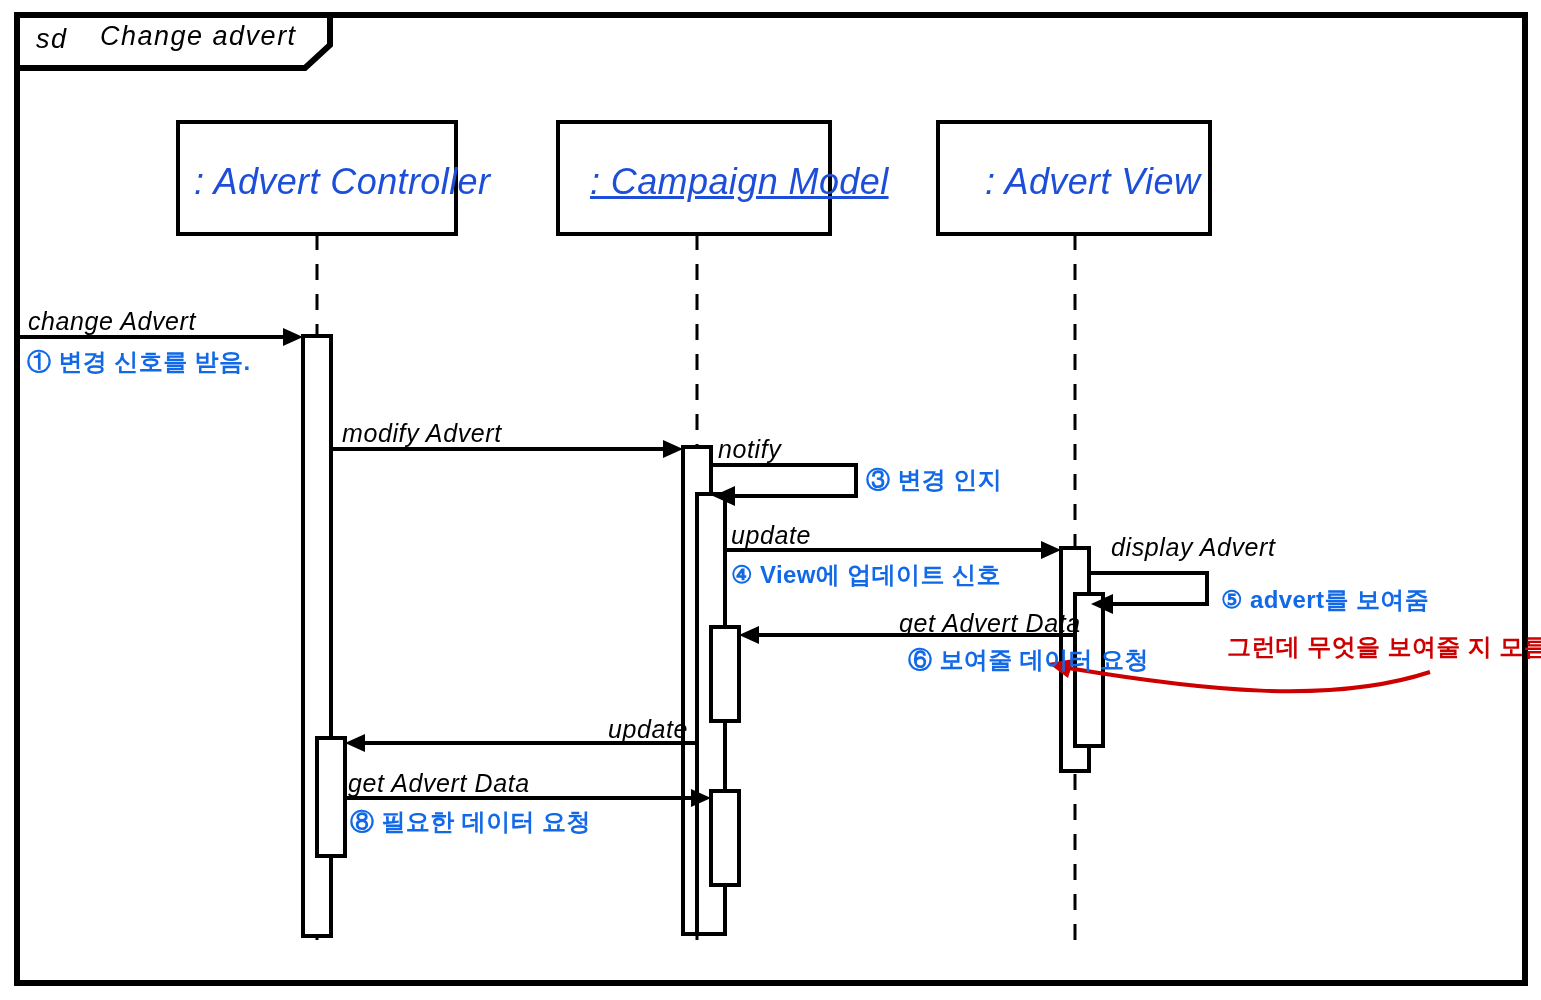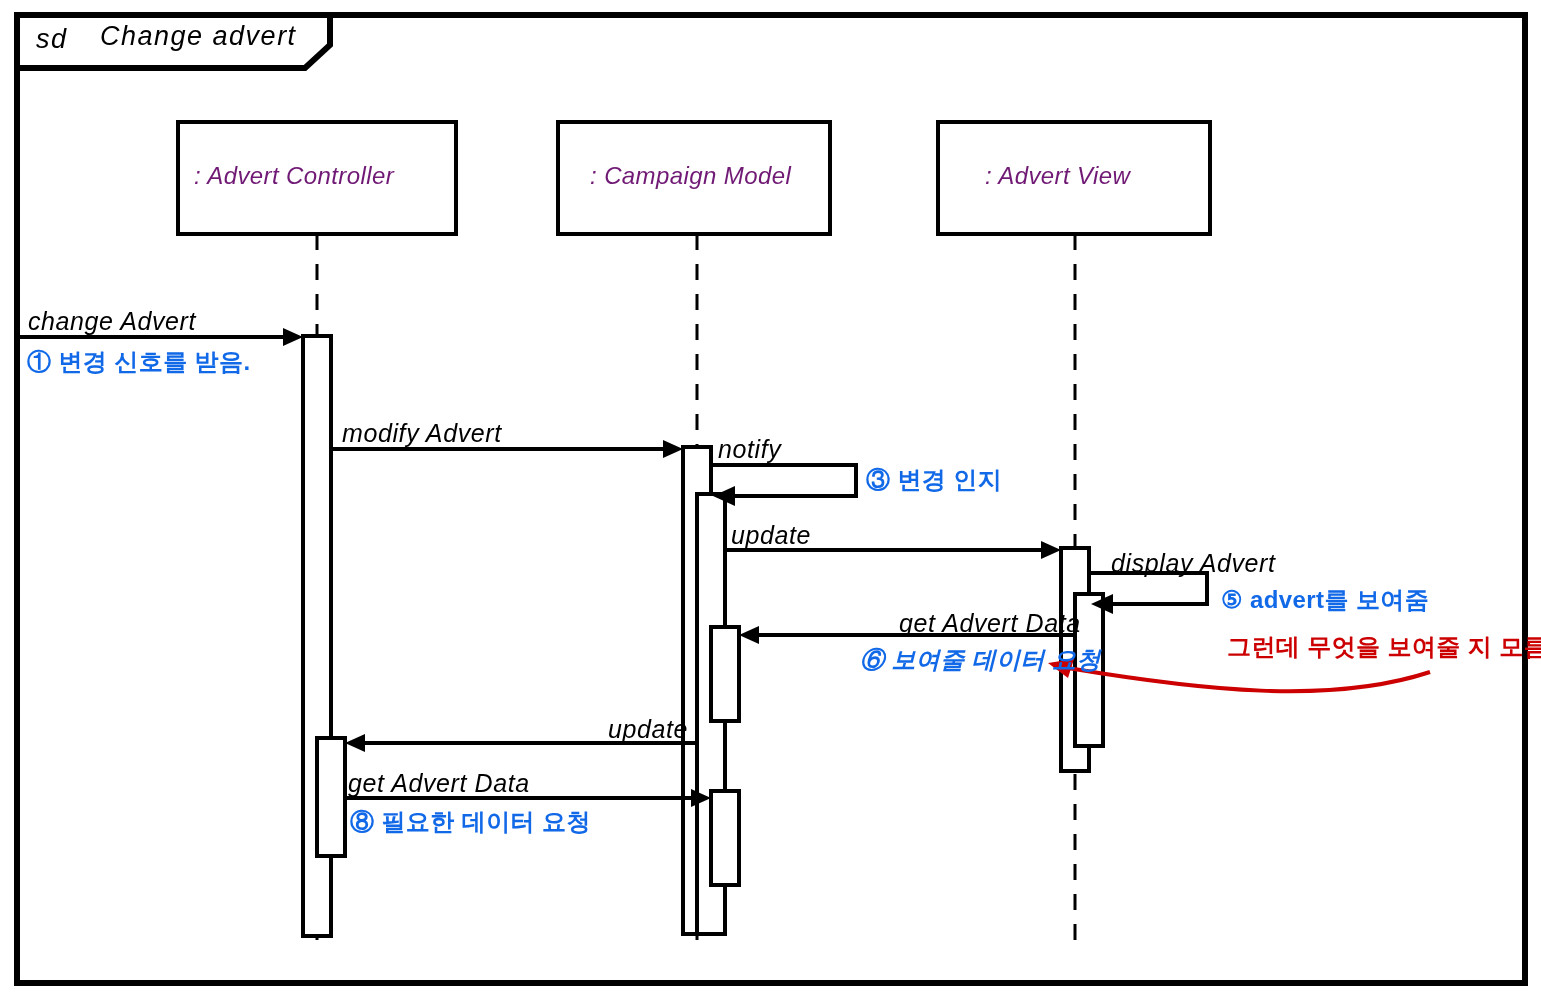--- a/index.html
+++ b/index.html
@@ -82,22 +82,22 @@
     font-style: italic;
     font-weight: 400;
   }
   .hand-title {
     color: #000000;
     font-size: 27px;
     letter-spacing: 1.5px;
     font-style: italic;
   }
   .hand-box {
-    color: #701a75;
-    font-size: 24px;
+    color: #1d4ed8;
+    font-size: 36px;
     letter-spacing: 0.4px;
     font-style: italic;
   }
   .hand-blue {
     color: #1169e8;
     font-size: 24px;
     letter-spacing: 0.4px;
     font-weight: 600;
   }
   .hand-red {
@@ -168,38 +168,39 @@
 
     <path class="red-arrow" d="M 1430 672 C 1330 705 1200 690 1068 668"></path>
     <polygon class="red-head" points="1048,663 1074,659 1068,678"></polygon>
 
   </svg>
 
   <div class="txt hand-title" style="left:36px; top:26px;">sd</div>
   <div class="txt hand-title" style="left:100px; top:23px;">Change advert</div>
 
   <div class="txt hand-box" style="left:194px; top:164px;">: Advert Controller</div>
-  <div class="txt hand-box" style="left:590px; top:164px;">: Campaign Model</div>
+  <div class="txt hand-box" style="left:590px; top:164px;text-decoration:underline;">: Campaign Model</div>
   <div class="txt hand-box" style="left:985px; top:164px;">: Advert View</div>
 
   <div class="txt hand-black" style="left:28px; top:309px;">change Advert</div>
   <div class="txt hand-blue" style="left:27px; top:350px;">① 변경 신호를 받음.</div>
 
   <div class="txt hand-black" style="left:342px; top:421px;">modify Advert</div>
 
   <div class="txt hand-black" style="left:718px; top:437px;">notify</div>
   <div class="txt hand-blue" style="left:866px; top:468px;text-align:right;">③ 변경 인지</div>
 
   <div class="txt hand-black" style="left:731px; top:523px;">update</div>
-
-  <div class="txt hand-black" style="left:1111px; top:551px;">display Advert</div>
+  <div class="txt hand-blue" style="left:731px; top:563px;">④ View에 업데이트 신호</div>
+
+  <div class="txt hand-black" style="left:1111px; top:535px;">display Advert</div>
   <div class="txt hand-blue" style="left:1221px; top:588px;">⑤ advert를 보여줌</div>
 
   <div class="txt hand-black" style="left:899px; top:611px;">get Advert Data</div>
-  <div class="txt hand-blue" style="left:860px; top:648px;font-style:italic;">⑥ 보여줄 데이터 요청</div>
+  <div class="txt hand-blue" style="left:908px; top:648px;">⑥ 보여줄 데이터 요청</div>
 
   <div class="txt hand-black" style="left:608px; top:717px;">update</div>
 
   <div class="txt hand-black" style="left:348px; top:771px;">get Advert Data</div>
   <div class="txt hand-blue" style="left:350px; top:810px;">⑧ 필요한 데이터 요청</div>
 
   <div class="txt hand-red" style="left:1227px; top:635px;">그런데 무엇을 보여줄 지 모름.</div>
 
 </div>
 

